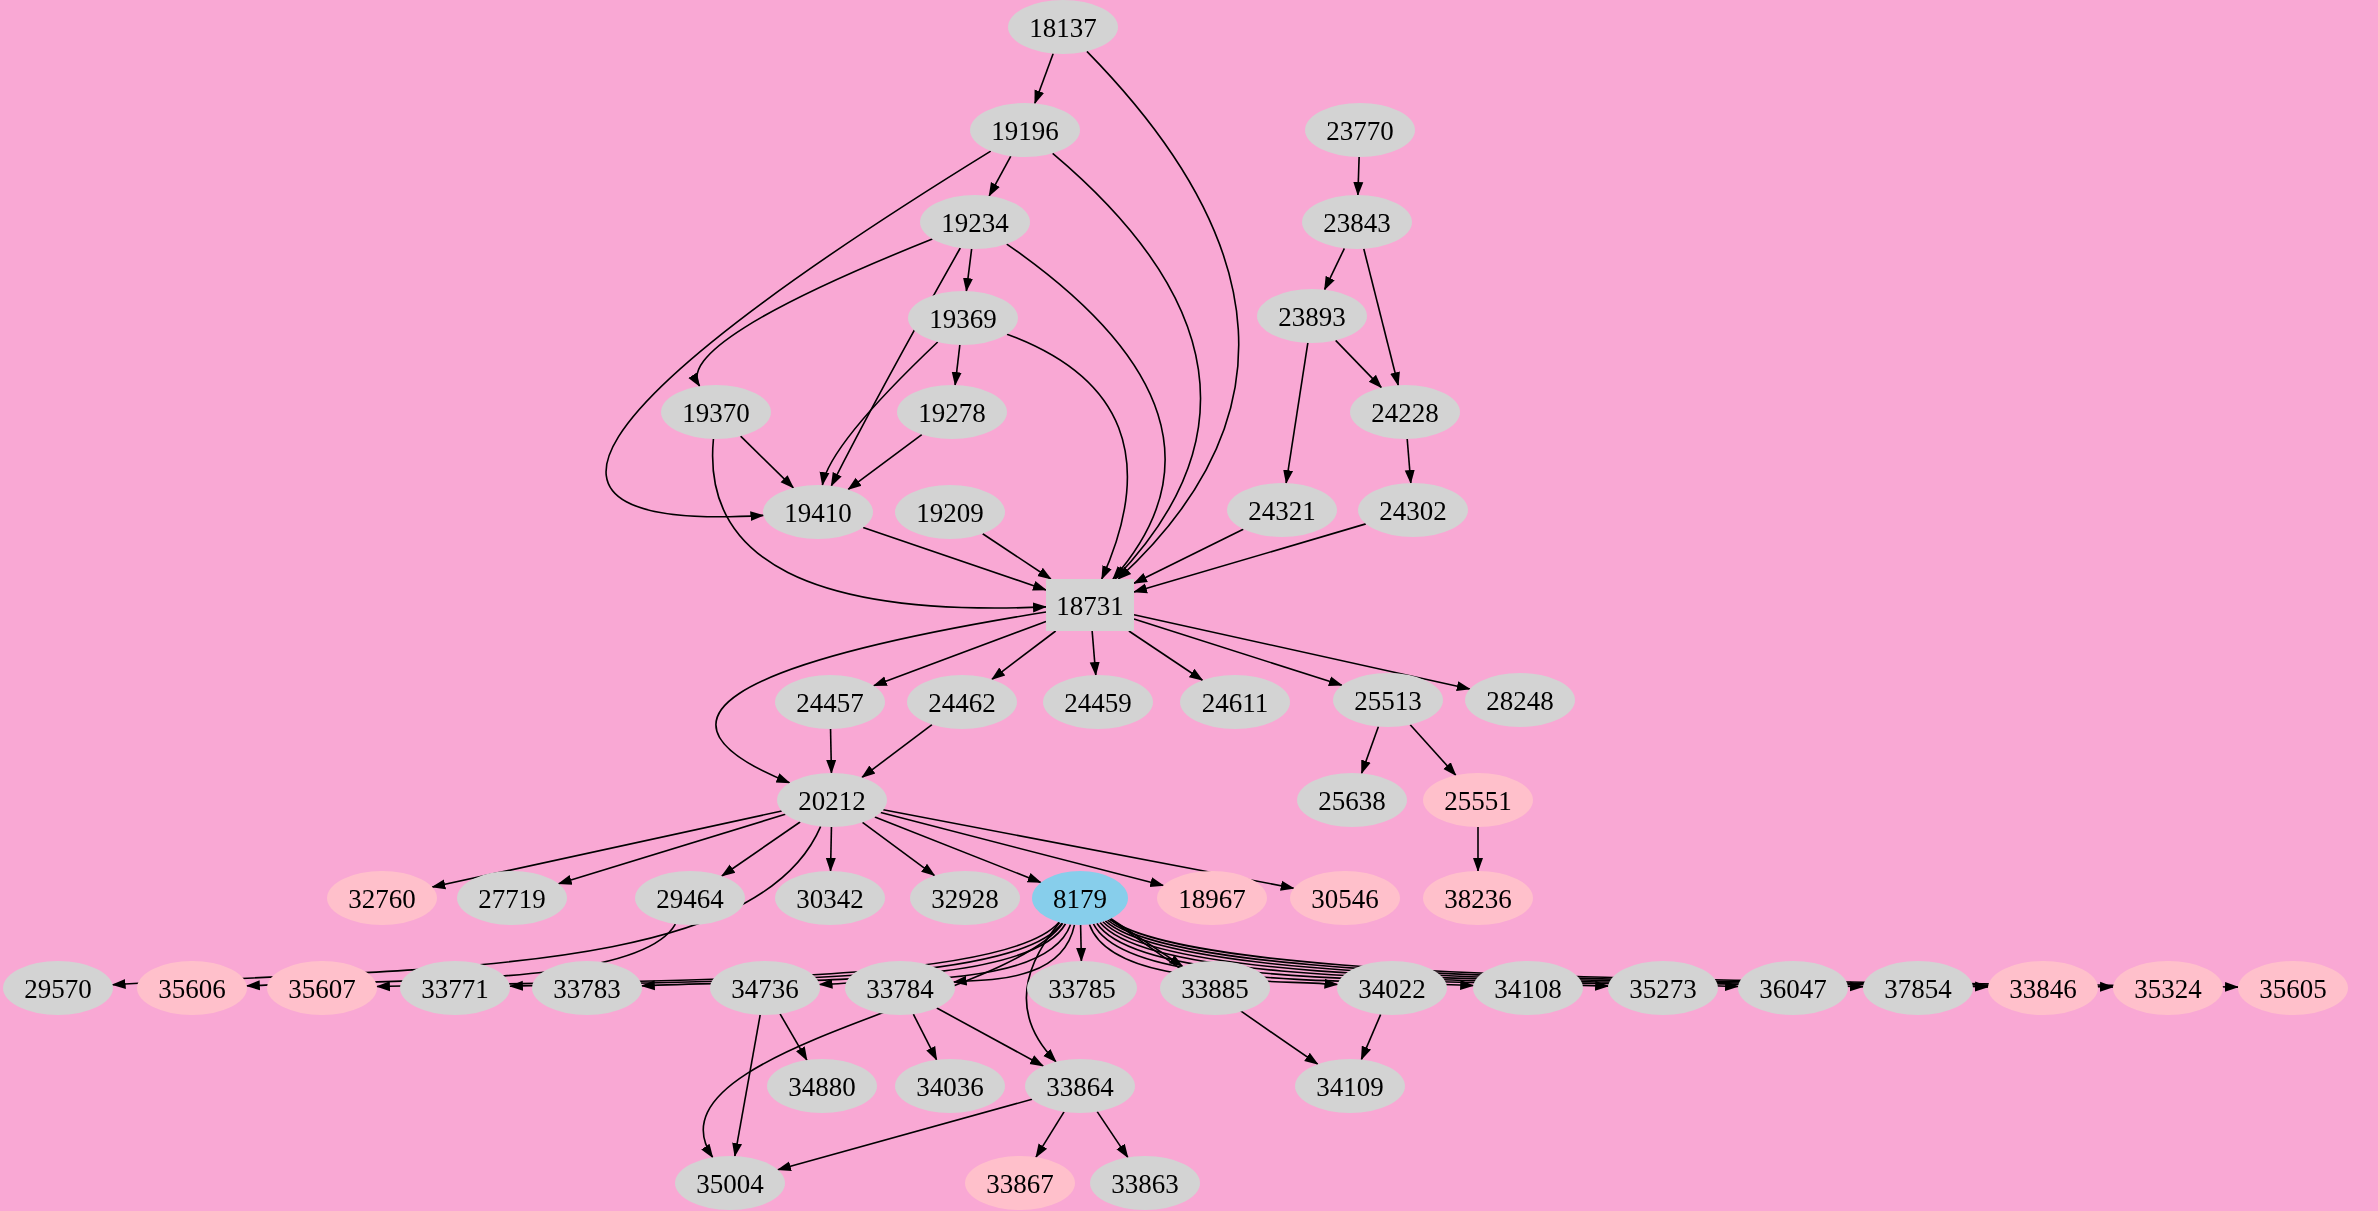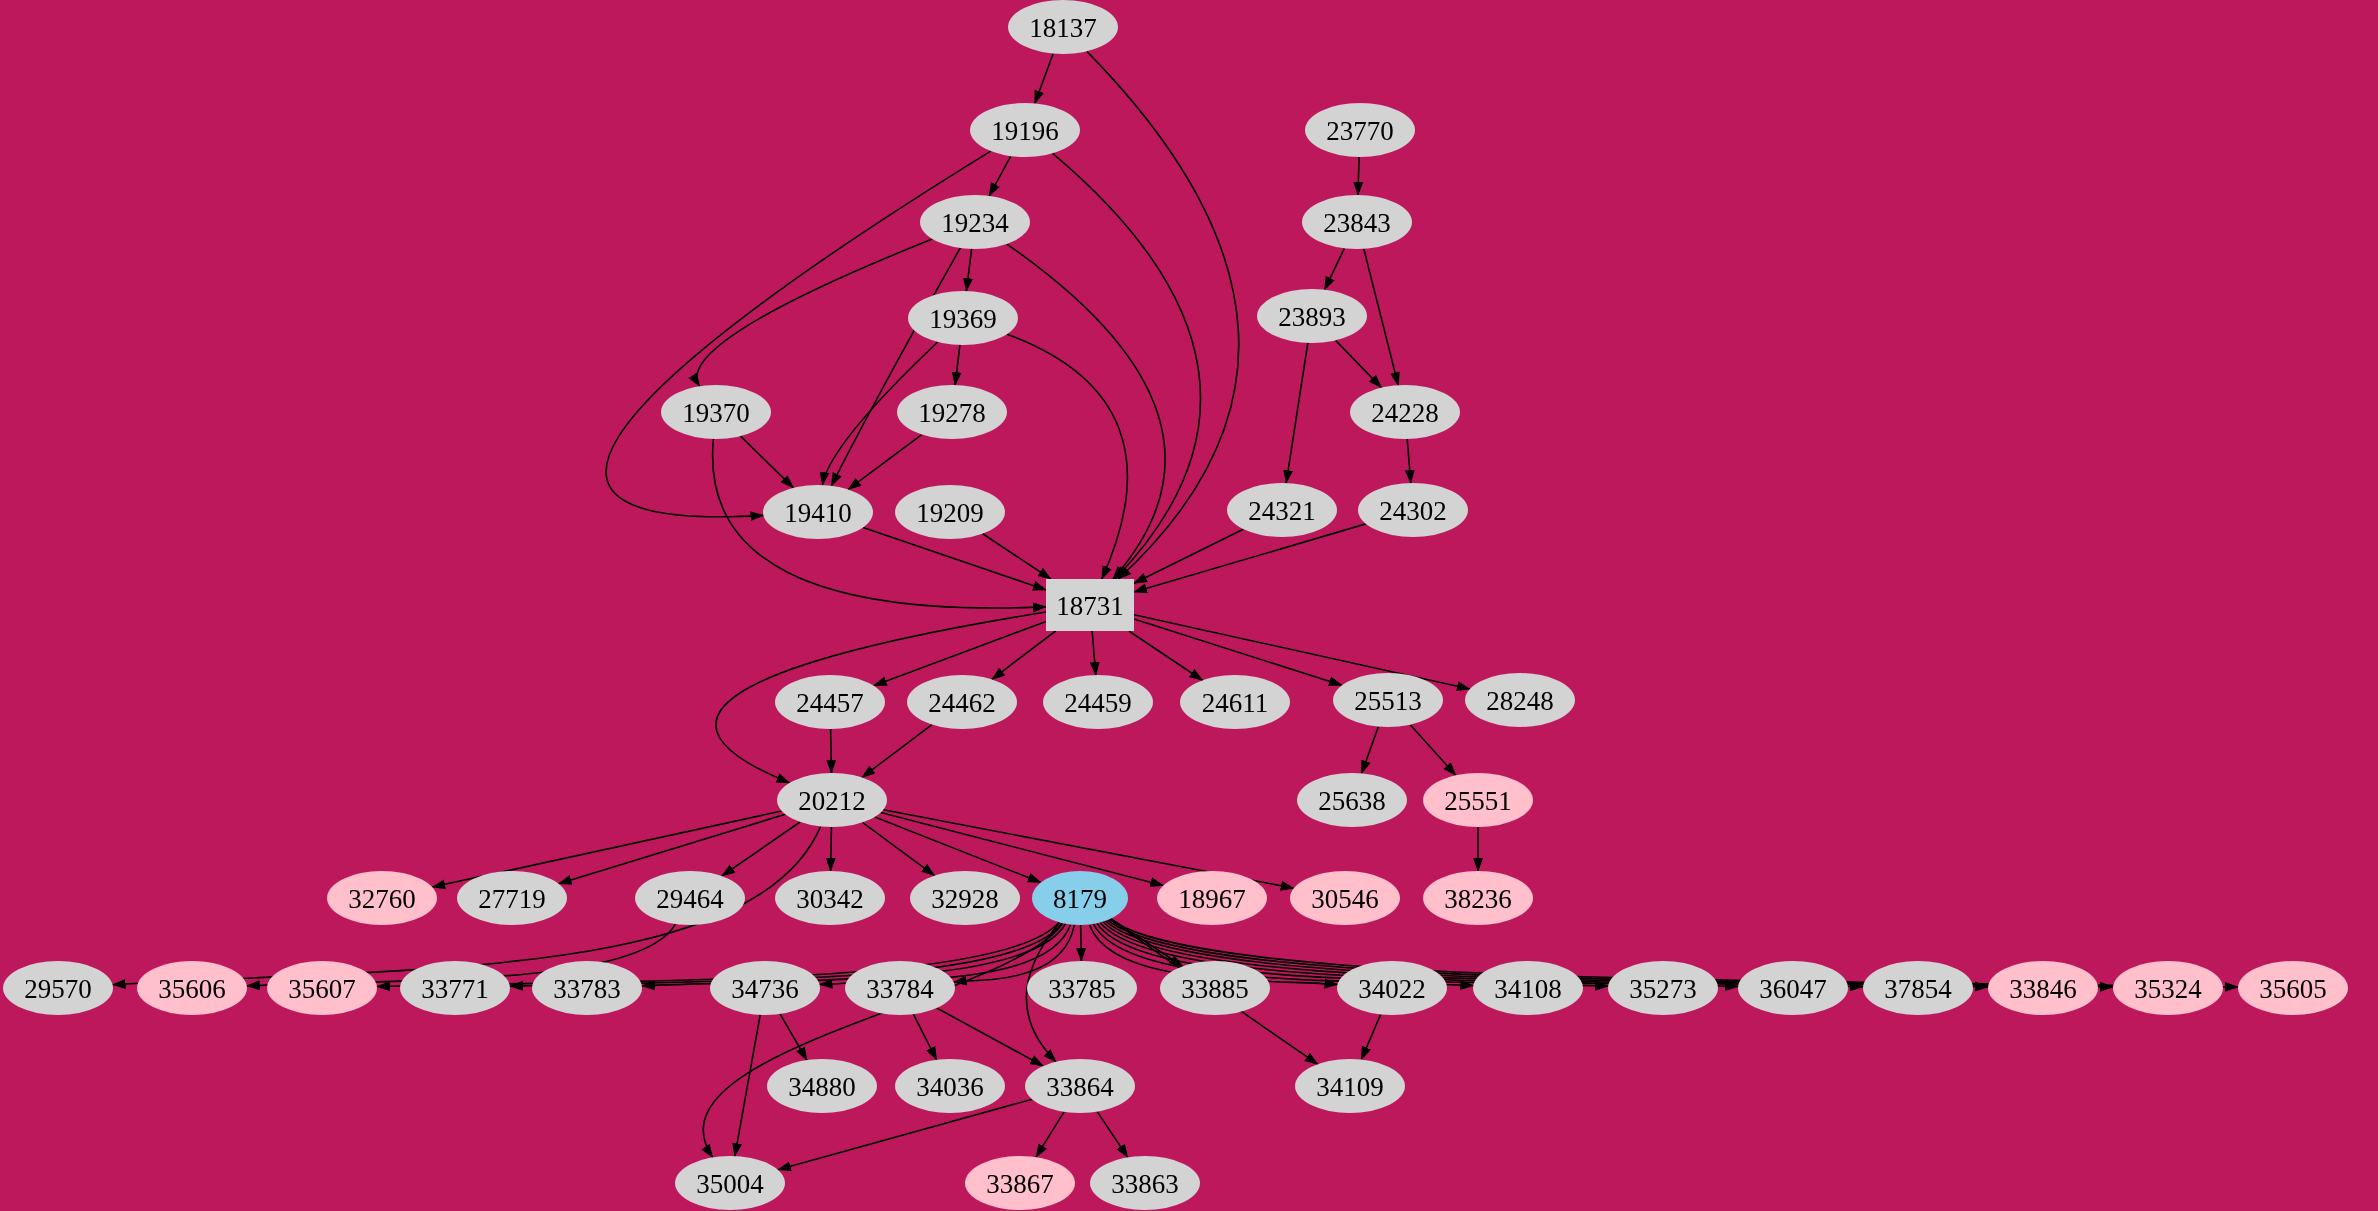--- a/index.html
+++ b/index.html
@@ -1,16 +1,16 @@
 <!DOCTYPE html>
 <html><head>
 <meta charset="utf-8">
 <style>
   html, body { margin: 0; padding: 0; background: #ffffff; }
-  #canvas-wrap { width: 2378px; height: 1211px; background: #be185d; position: relative; overflow: hidden; }
+  #canvas-wrap { width: 2378px; height: 1211px; background: #f9a8d4; position: relative; overflow: hidden; }
   svg { display: block; }
   .node-label {
     font-family: "Liberation Serif", serif;
     font-size: 27px;
     fill: #000000;
     text-anchor: middle;
     dominant-baseline: central;
   }
   .edge-path { fill: none; }
 </style>

